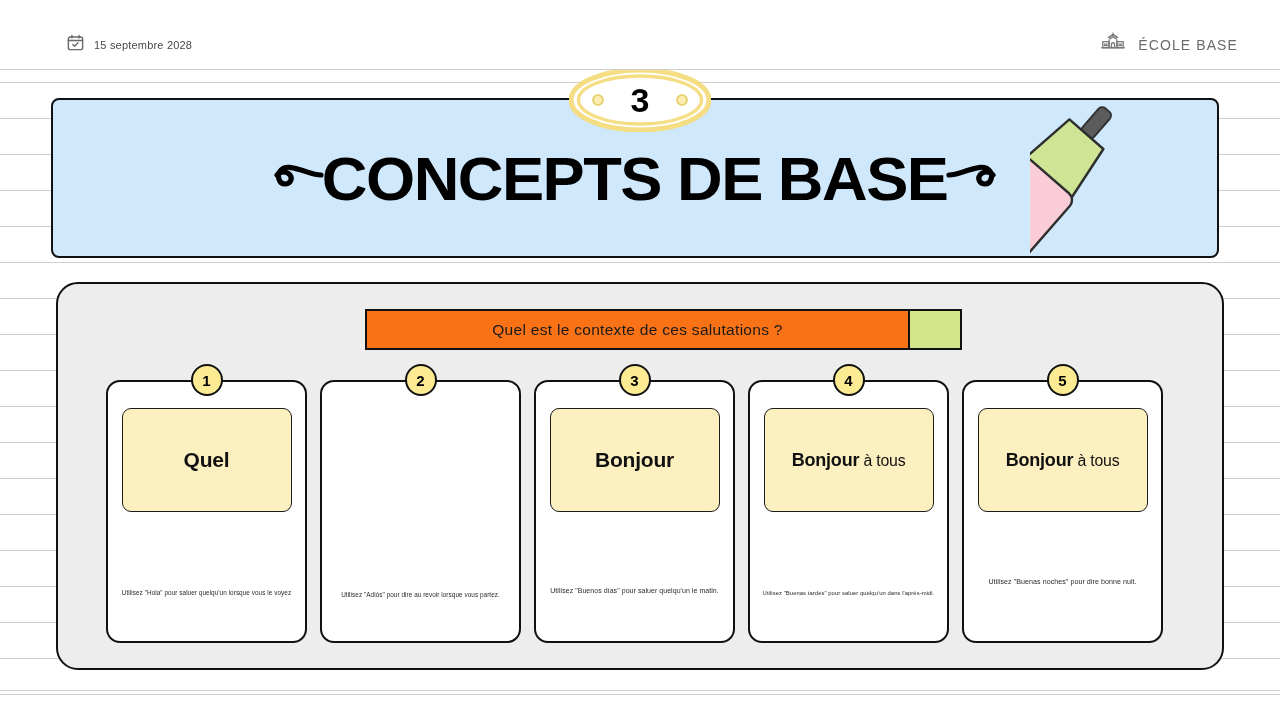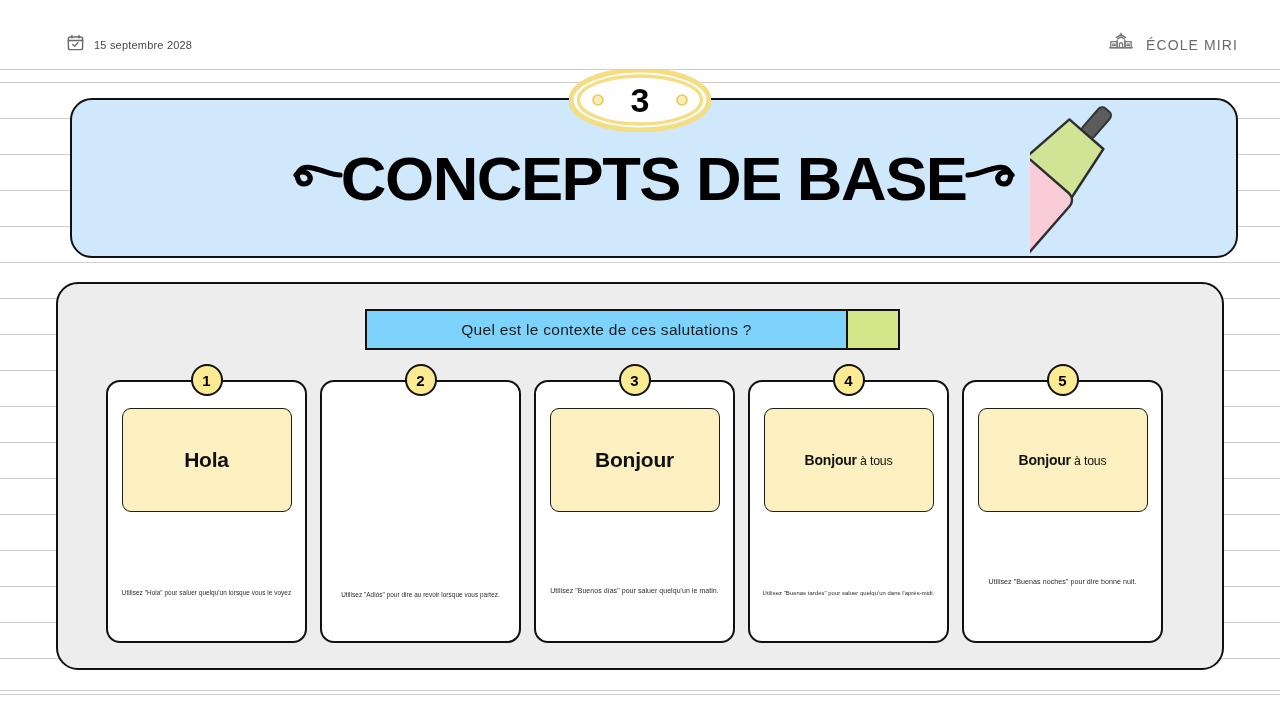--- a/index.html
+++ b/index.html
@@ -64,25 +64,25 @@
   #school-text {
     font-size: 14px;
     color: #6a6a6a;
     letter-spacing: 1.1px;
     white-space: nowrap;
   }
 
   
   #title-banner {
     position: absolute;
-    left: 70px; top: 98px;
+    left: 51px; top: 98px;
     width: 1168px; height: 160px;
     background: #cfe8fb;
     border: 2.5px solid #111111;
-    border-radius: 22px;
+    border-radius: 8px;
     z-index: 2;
   }
   #title-row {
     position: absolute;
     inset: 0;
     display: flex;
     align-items: center;
     justify-content: center;
     gap: 4px;
   }
@@ -123,22 +123,22 @@
     background: #ededed;
     border: 2.5px solid #111111;
     border-radius: 22px;
     z-index: 2;
   }
 
   
   #question-bar {
     position: absolute;
     left: 307px; top: 25px;
-    width: 535px; height: 41px;
-    background: #7dd3fc;
+    width: 597px; height: 41px;
+    background: #f97316;
     border: 2.5px solid #111111;
     display: flex;
     align-items: stretch;
   }
   #question-text {
     flex: 1;
     display: flex;
     align-items: center;
     justify-content: center;
     font-size: 15.5px;
@@ -200,21 +200,21 @@
   }
   .tile-text {
     font-size: 21px;
     font-weight: bold;
     color: #111111;
     text-align: center;
     line-height: 1.15;
     letter-spacing: -.2px;
     white-space: nowrap;
   }
-  .tile-text.small { font-size: 14px; }
+  .tile-text.small { font-size: 18px; }
   .tile-text .light { font-weight: normal; font-size: .88em; }
 
   .card-caption {
     position: absolute;
     left: 8px; right: 8px;
     text-align: center;
     font-size: 6.6px;
     color: #2b2b2b;
     line-height: 1.3;
     letter-spacing: .05px;
@@ -292,21 +292,21 @@
         <path d="M11.2 8.2 L15 5.9 L18.8 8.2"></path>
         <path d="M10.6 9.4 L10.6 18.4 L19.4 18.4 L19.4 9.4"></path>
         <path d="M13.2 18.4 L13.2 13.6 Q15 11.9 16.8 13.6 L16.8 18.4"></path>
         <rect x="3.2" y="11.4" width="7" height="7"></rect>
         <rect x="19.8" y="11.4" width="7" height="7"></rect>
         <path d="M5.1 14.2 L8.4 14.2 M5.1 16 L8.4 16"></path>
         <path d="M21.7 14.2 L25 14.2 M21.7 16 L25 16"></path>
         <path d="M2 18.5 L28 18.5"></path>
       </svg>
     </span>
-    <span id="school-text">ÉCOLE MIRI</span>
+    <span id="school-text">ÉCOLE BASE</span>
   </div>
 </div>
 
 <div id="title-banner">
   <div id="title-row">
     <span class="swirl">
       <svg width="52" height="46" viewBox="0 0 52 46">
         <path d="M49 22 C42 22 36 19 29 17 C22 15 14 12 9 17 C4 22 7 31 13 31 C18 31 21 26 18 22 C15 18 8 18 5 22" fill="none" stroke="#000" stroke-width="5.2" stroke-linecap="round"></path>
       </svg>
     </span>
@@ -335,21 +335,21 @@
   <div id="question-bar">
     <div id="question-text">Quel est le contexte de ces salutations ?</div>
     <div id="question-accent"></div>
   </div>
 
   <div id="cards-row">
 
     <div class="card">
       <div class="card-badge">1</div>
       <div class="card-tile">
-        <div class="tile-text"><span>Hola</span><span class="light"></span></div>
+        <div class="tile-text"><span>Quel</span><span class="light"></span></div>
       </div>
       <div class="card-caption cap-1">Utilisez "Hola" pour saluer quelqu'un lorsque vous le voyez</div>
     </div>
 
     <div class="card">
       <div class="card-badge">2</div>
       <div class="card-caption cap-2">Utilisez "Adiós" pour dire au revoir lorsque vous partez.</div>
     </div>
 
     <div class="card">

